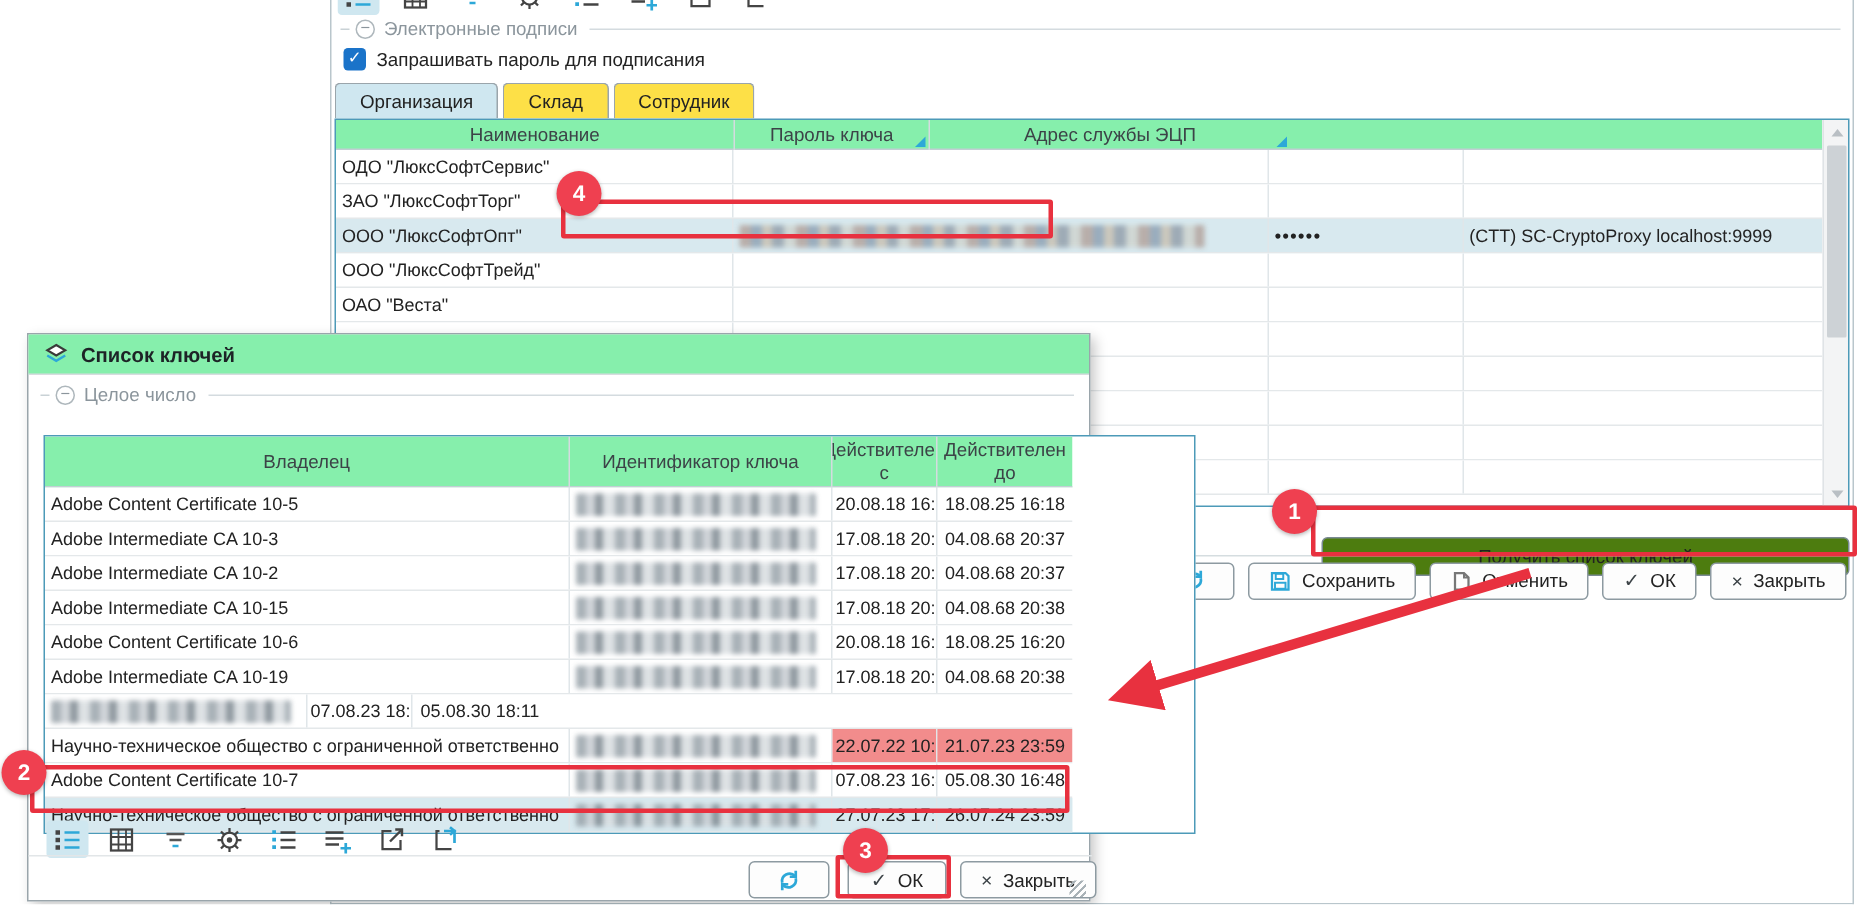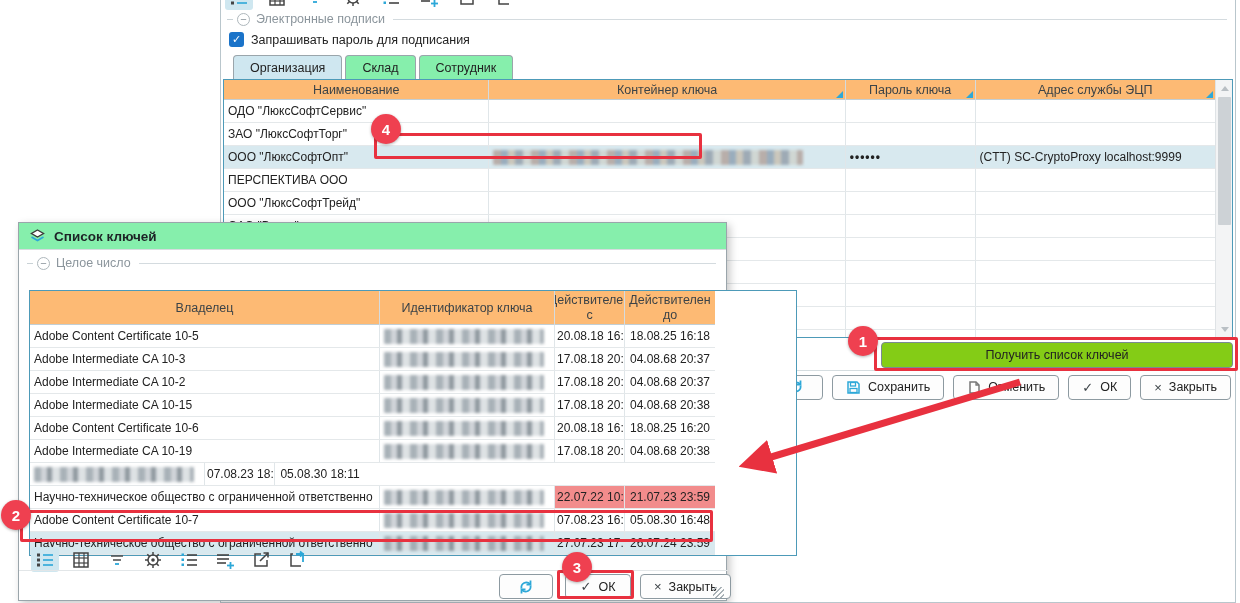--- a/index.html
+++ b/index.html
@@ -20,33 +20,33 @@
   .grp .gline{flex:1;height:1px;background:#d4dbdf;margin-left:8px;}
 
   
   .cbrow{position:absolute;display:flex;align-items:center;gap:7px;font-size:12.5px;color:#222;}
   .cb{width:15px;height:15px;background:#1a73c9;border-radius:3px;color:#fff;font-size:11px;
       line-height:15px;text-align:center;font-weight:bold;}
 
   
   .tabs{position:absolute;display:flex;gap:3px;}
   .tab{height:24px;padding:0 16px;border:1px solid #9aa5ab;border-bottom:none;
-       border-radius:4px 4px 0 0;background:#86efac;font-size:12.5px;color:#222;
+       border-radius:4px 4px 0 0;background:#fde047;font-size:12.5px;color:#222;
        display:flex;align-items:center;}
   .tab.active{background:#cfe7f0;}
 
   
   .tblwrap{position:absolute;border:1px solid #4d9ab8;background:#fff;display:flex;overflow:hidden;}
   .tgrid{overflow:hidden;}
   .trow{display:flex;height:23px;border-bottom:1px solid #e4e8ea;background:#fff;}
   .trow.sel{background:#d8e9ef;}
   .cell{height:100%;border-right:1px solid #e0e6e9;font-size:12px;color:#222;
         line-height:22px;white-space:nowrap;overflow:hidden;padding:0 4px;}
   .cell:last-child{border-right:none;}
-  .thead{display:flex;border-bottom:1px solid #c2ced4;background:#fdba74;}
+  .thead{display:flex;border-bottom:1px solid #c2ced4;background:#86efac;}
   .hcell{position:relative;display:flex;align-items:center;justify-content:center;text-align:center;
          font-size:12.5px;color:#3c4347;border-right:1px solid #d4dbdf;overflow:hidden;}
   .hcell:last-child{border-right:none;}
   .sorttri{position:absolute;right:2px;bottom:2px;width:0;height:0;
            border-left:7px solid transparent;border-bottom:7px solid #2da8d8;}
   
   .c1{width:266px}.c2{width:357px}.c3{width:130px}.c4{width:240px}
   
   .d1{width:350px}.d2{width:175px}.d3{width:70px}.d4{width:90px}
   .dl-h{height:34px;line-height:15px;}
@@ -65,22 +65,22 @@
   .sarr.up{top:0}.sarr.down{bottom:0}
   .tri-up{width:0;height:0;border-left:4px solid transparent;border-right:4px solid transparent;border-bottom:5px solid #b9bfc4;}
   .tri-dn{width:0;height:0;border-left:4px solid transparent;border-right:4px solid transparent;border-top:5px solid #b9bfc4;}
   .sthumb{position:absolute;left:2px;width:13px;background:#cdd2d6;border-radius:1px;}
 
   
   .btn{height:25px;display:inline-flex;align-items:center;gap:7px;padding:0 13px;
        background:#fdfdfd;border:1px solid #8d9aa1;border-radius:4px;font-size:12.5px;color:#222;white-space:nowrap;}
   .btn .glyph{font-size:13px;color:#3c4347;}
   .btn.iconbtn{padding:0 18px;}
-  .getkeys{position:absolute;background:#84cc16;border:1px solid #7a8a93;border-radius:4px;
-           font-size:12.5px;color:#222;display:flex;align-items:center;justify-content:center;}
+  .getkeys{position:absolute;background:#4d7c0f;border:1px solid #7a8a93;border-radius:4px;
+           font-size:12.5px;color:#222;display:flex;align-items:center;justify-content:center;margin-top:16px;}
   .footer{position:absolute;display:flex;justify-content:flex-end;align-items:center;gap:9px;
           border-top:1px solid #d5dde0;padding-top:4px;}
 
   
   .dlg-title{height:27px;display:flex;align-items:center;gap:8px;padding:0 10px;
              background:#86efac;border-bottom:1px solid #d7dcdf;}
   .dlg-title .t{font-size:13.5px;font-weight:bold;color:#1d2326;}
   .dtoolbar{position:absolute;display:flex;gap:8px;align-items:center;}
   .ticon{width:28px;height:25px;display:flex;align-items:center;justify-content:center;border-radius:3px;}
   .ticon.on{background:#cfe7f0;}
@@ -191,42 +191,38 @@
       <span class="minus">−</span>
       <span>Электронные подписи</span>
       <span class="gline"></span>
     </div>
 
     <div class="cbrow" style="left:8px;top:32px;">
       <span class="cb">✓</span>
       <span>Запрашивать пароль для подписания</span>
     </div>
 
-    <div class="tabs" style="left:12px;top:55px;">
+    <div class="tabs" style="left:2px;top:55px;">
       <div class="tab active">
           <span>Организация</span>
         </div>
       <div class="tab">
           <span>Склад</span>
         </div>
       <div class="tab">
           <span>Сотрудник</span>
         </div>
     </div>
 
     <div class="tblwrap" style="left:2px;top:79px;width:1010px;height:259px;">
       <div class="tgrid" style="width:993px;">
         <div class="thead" style="height:20px;">
           <div class="hcell c1" style="height:20px;">
               <span>Наименование</span>
             </div>
-          <div class="hcell c2" style="height:20px;">
-              <span>Контейнер ключа</span>
-              <span class="sorttri"></span>
-            </div>
           <div class="hcell c3" style="height:20px;">
               <span>Пароль ключа</span>
               <span class="sorttri"></span>
             </div>
           <div class="hcell c4" style="height:20px;">
               <span>Адрес службы ЭЦП</span>
               <span class="sorttri"></span>
             </div>
         </div>
         <div class="trow">
@@ -241,26 +237,20 @@
             <div class="cell c3"></div>
             <div class="cell c4"></div>
         </div>
         <div class="trow sel">
           <div class="cell c1">ООО "ЛюксСофтОпт"</div>
           <div class="cell c2">
               <div class="blur multi" style="width:310px;"></div>
             </div>
           <div class="cell c3 dots">••••••</div>
           <div class="cell c4">(CTT) SC-CryptoProxy localhost:9999</div>
-        </div>
-        <div class="trow">
-          <div class="cell c1">ПЕРСПЕКТИВА ООО</div>
-          <div class="cell c2"></div>
-            <div class="cell c3"></div>
-            <div class="cell c4"></div>
         </div>
         <div class="trow">
           <div class="cell c1">ООО "ЛюксСофтТрейд"</div>
           <div class="cell c2"></div>
             <div class="cell c3"></div>
             <div class="cell c4"></div>
         </div>
         <div class="trow">
           <div class="cell c1">ОАО "Веста"</div>
           <div class="cell c2"></div>

